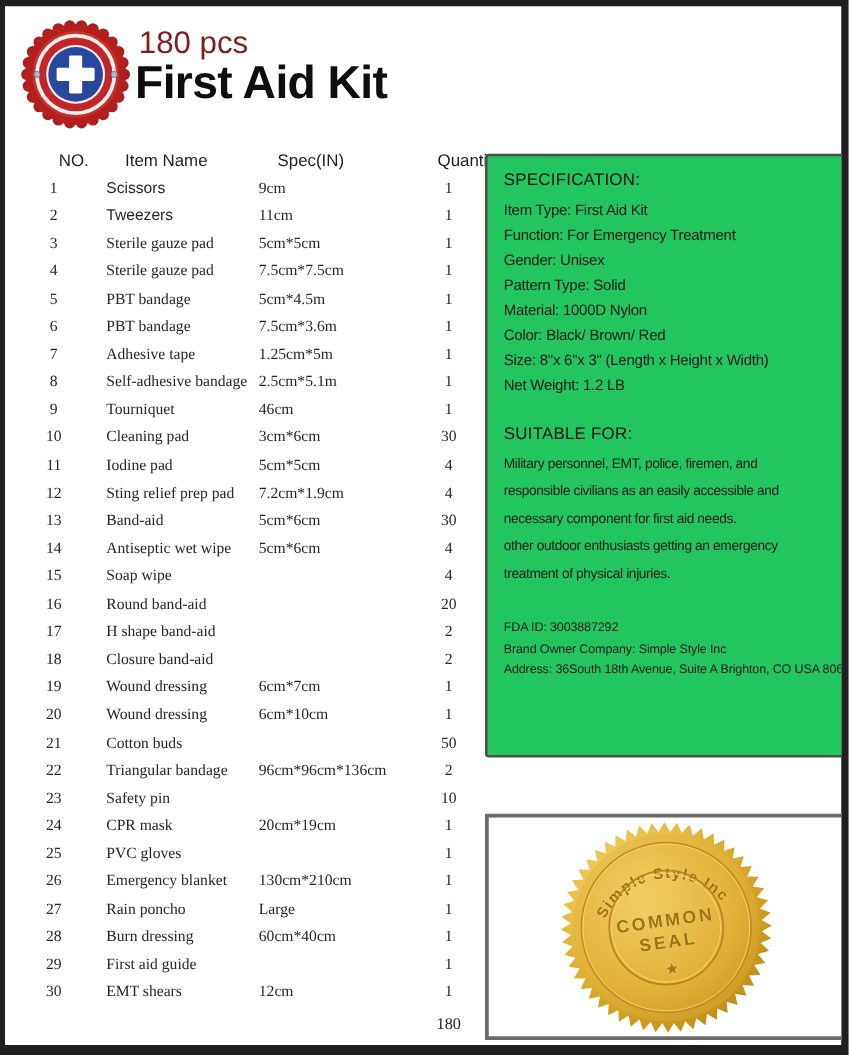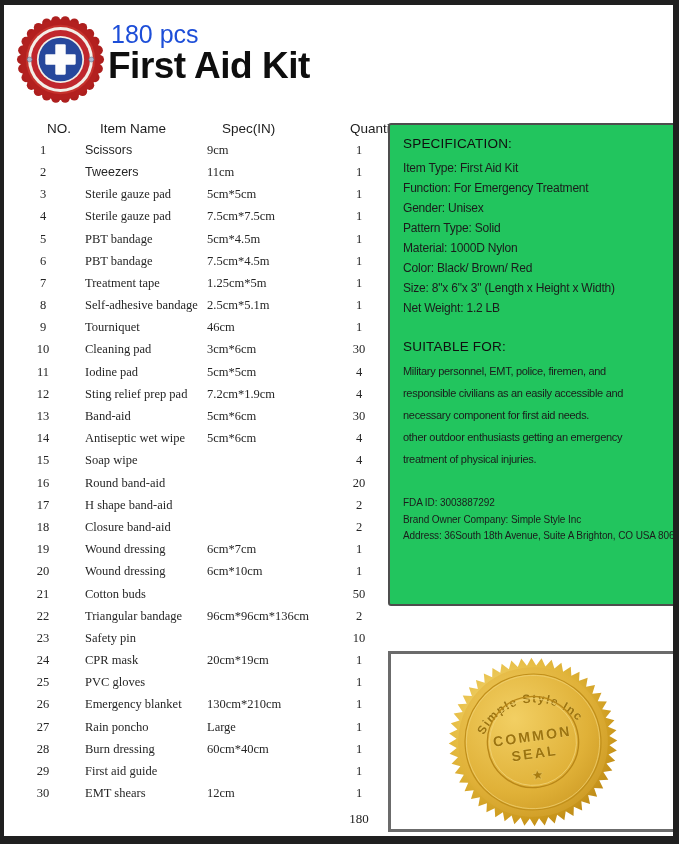--- a/index.html
+++ b/index.html
@@ -3,21 +3,21 @@
 <meta charset="utf-8">
 <style>
   html,body{margin:0;padding:0;background:#ffffff;}
   .page{
     position:relative;width:679px;height:844px;box-sizing:border-box;
     border-style:solid;border-color:#1f1f1f;border-width:5px 6px 8px 4px;
     background:#ffffff;font-family:"Liberation Sans",sans-serif;overflow:hidden;
   }
   
   .logo{position:absolute;left:9px;top:7px;width:95px;height:95px;}
-  .count-label{position:absolute;left:107px;top:15px;font-size:25px;color:#1d4ed8;}
+  .count-label{position:absolute;left:107px;top:15px;font-size:25px;color:#7f1d1d;}
   .page-title{position:absolute;left:104px;top:40px;font-size:37px;font-weight:700;color:#0e0e0e;letter-spacing:-0.5px;}
   
   .items-table{position:absolute;left:0;top:112px;width:382px;}
   .trow{display:grid;grid-template-columns:78px 122px 130px 50px;height:22.2px;align-items:center;}
   .trow .c1{text-align:center;}
   .trow .c2,.trow .c3{text-align:left;padding-left:3px;}
   .trow .c4{text-align:center;}
   .thead{font-family:"Liberation Sans",sans-serif;font-size:13.5px;color:#1d1d1d;margin-left:16px;}
   .thead .c2,.thead .c3{padding-left:2px;}
   .tbody-row{font-family:"Liberation Serif",serif;font-size:12.5px;color:#262626;white-space:nowrap;}
@@ -134,27 +134,27 @@
     <div class="trow tbody-row">
       <div class="c1">5</div>
       <div class="c2">PBT bandage</div>
       <div class="c3">5cm*4.5m</div>
       <div class="c4">1</div>
     </div>
 
     <div class="trow tbody-row">
       <div class="c1">6</div>
       <div class="c2">PBT bandage</div>
-      <div class="c3">7.5cm*4.5m</div>
+      <div class="c3">7.5cm*3.6m</div>
       <div class="c4">1</div>
     </div>
 
     <div class="trow tbody-row">
       <div class="c1">7</div>
-      <div class="c2">Treatment tape</div>
+      <div class="c2">Adhesive tape</div>
       <div class="c3">1.25cm*5m</div>
       <div class="c4">1</div>
     </div>
 
     <div class="trow tbody-row">
       <div class="c1">8</div>
       <div class="c2">Self-adhesive bandage</div>
       <div class="c3">2.5cm*5.1m</div>
       <div class="c4">1</div>
     </div>

